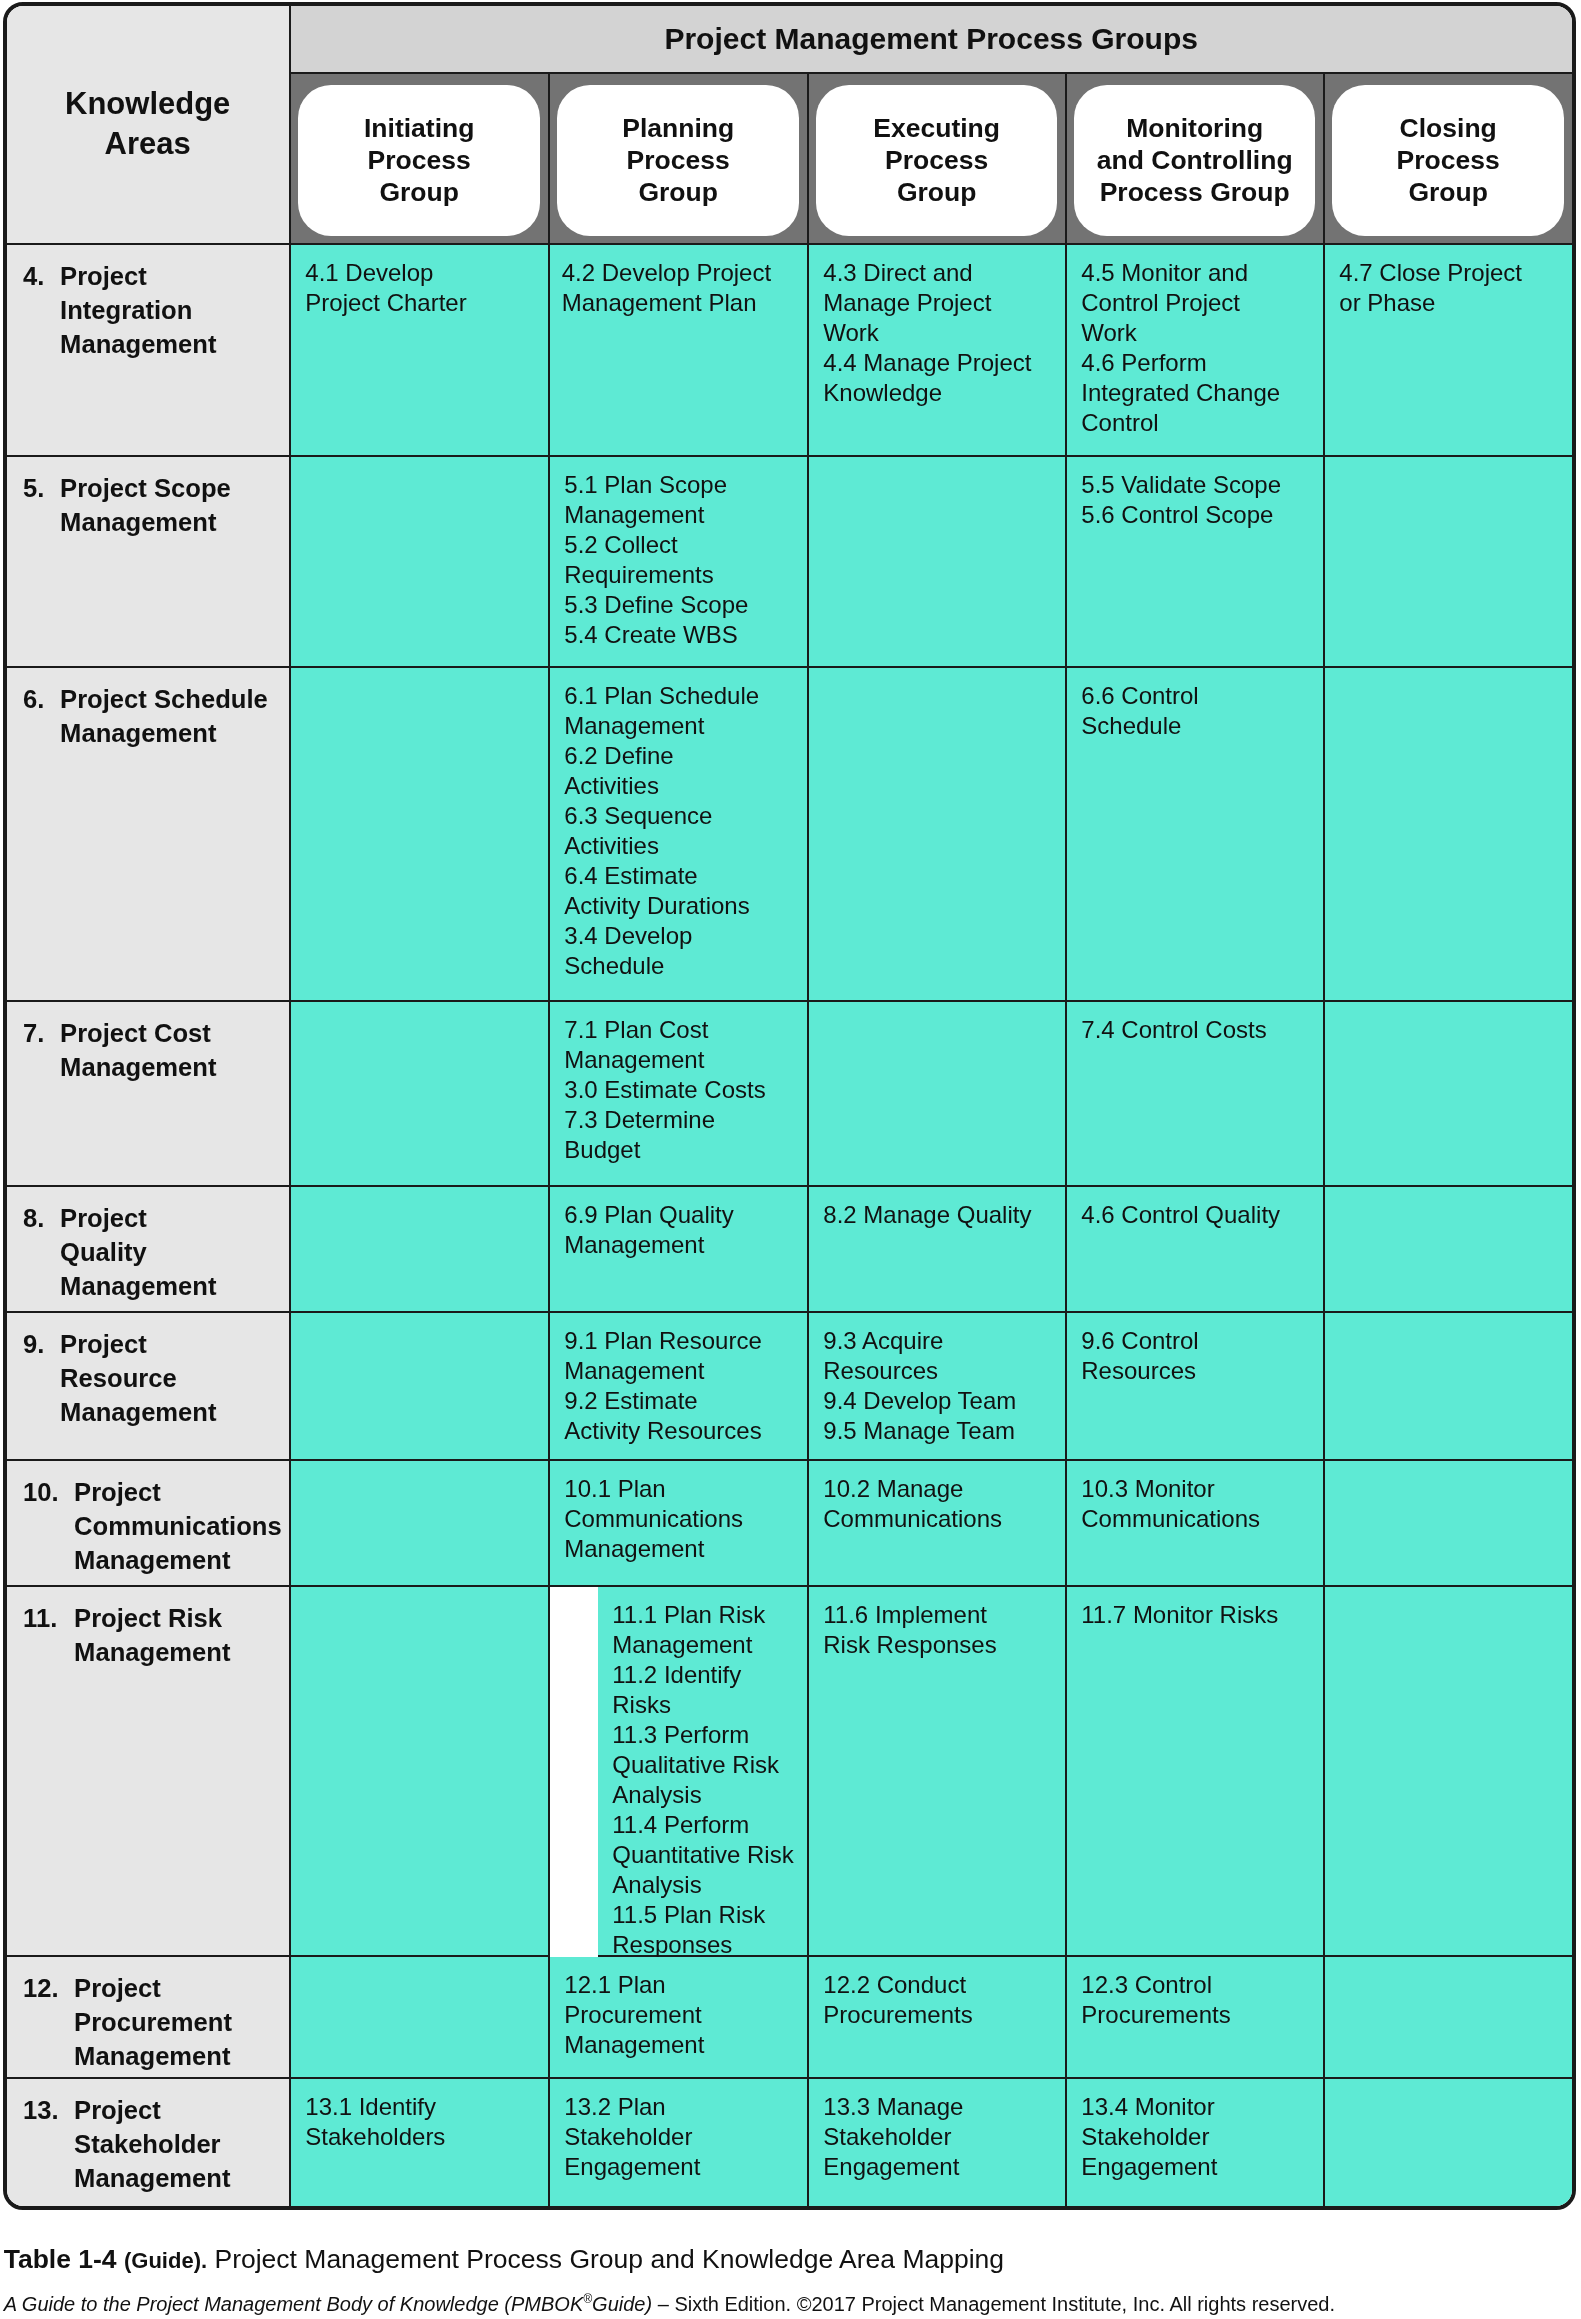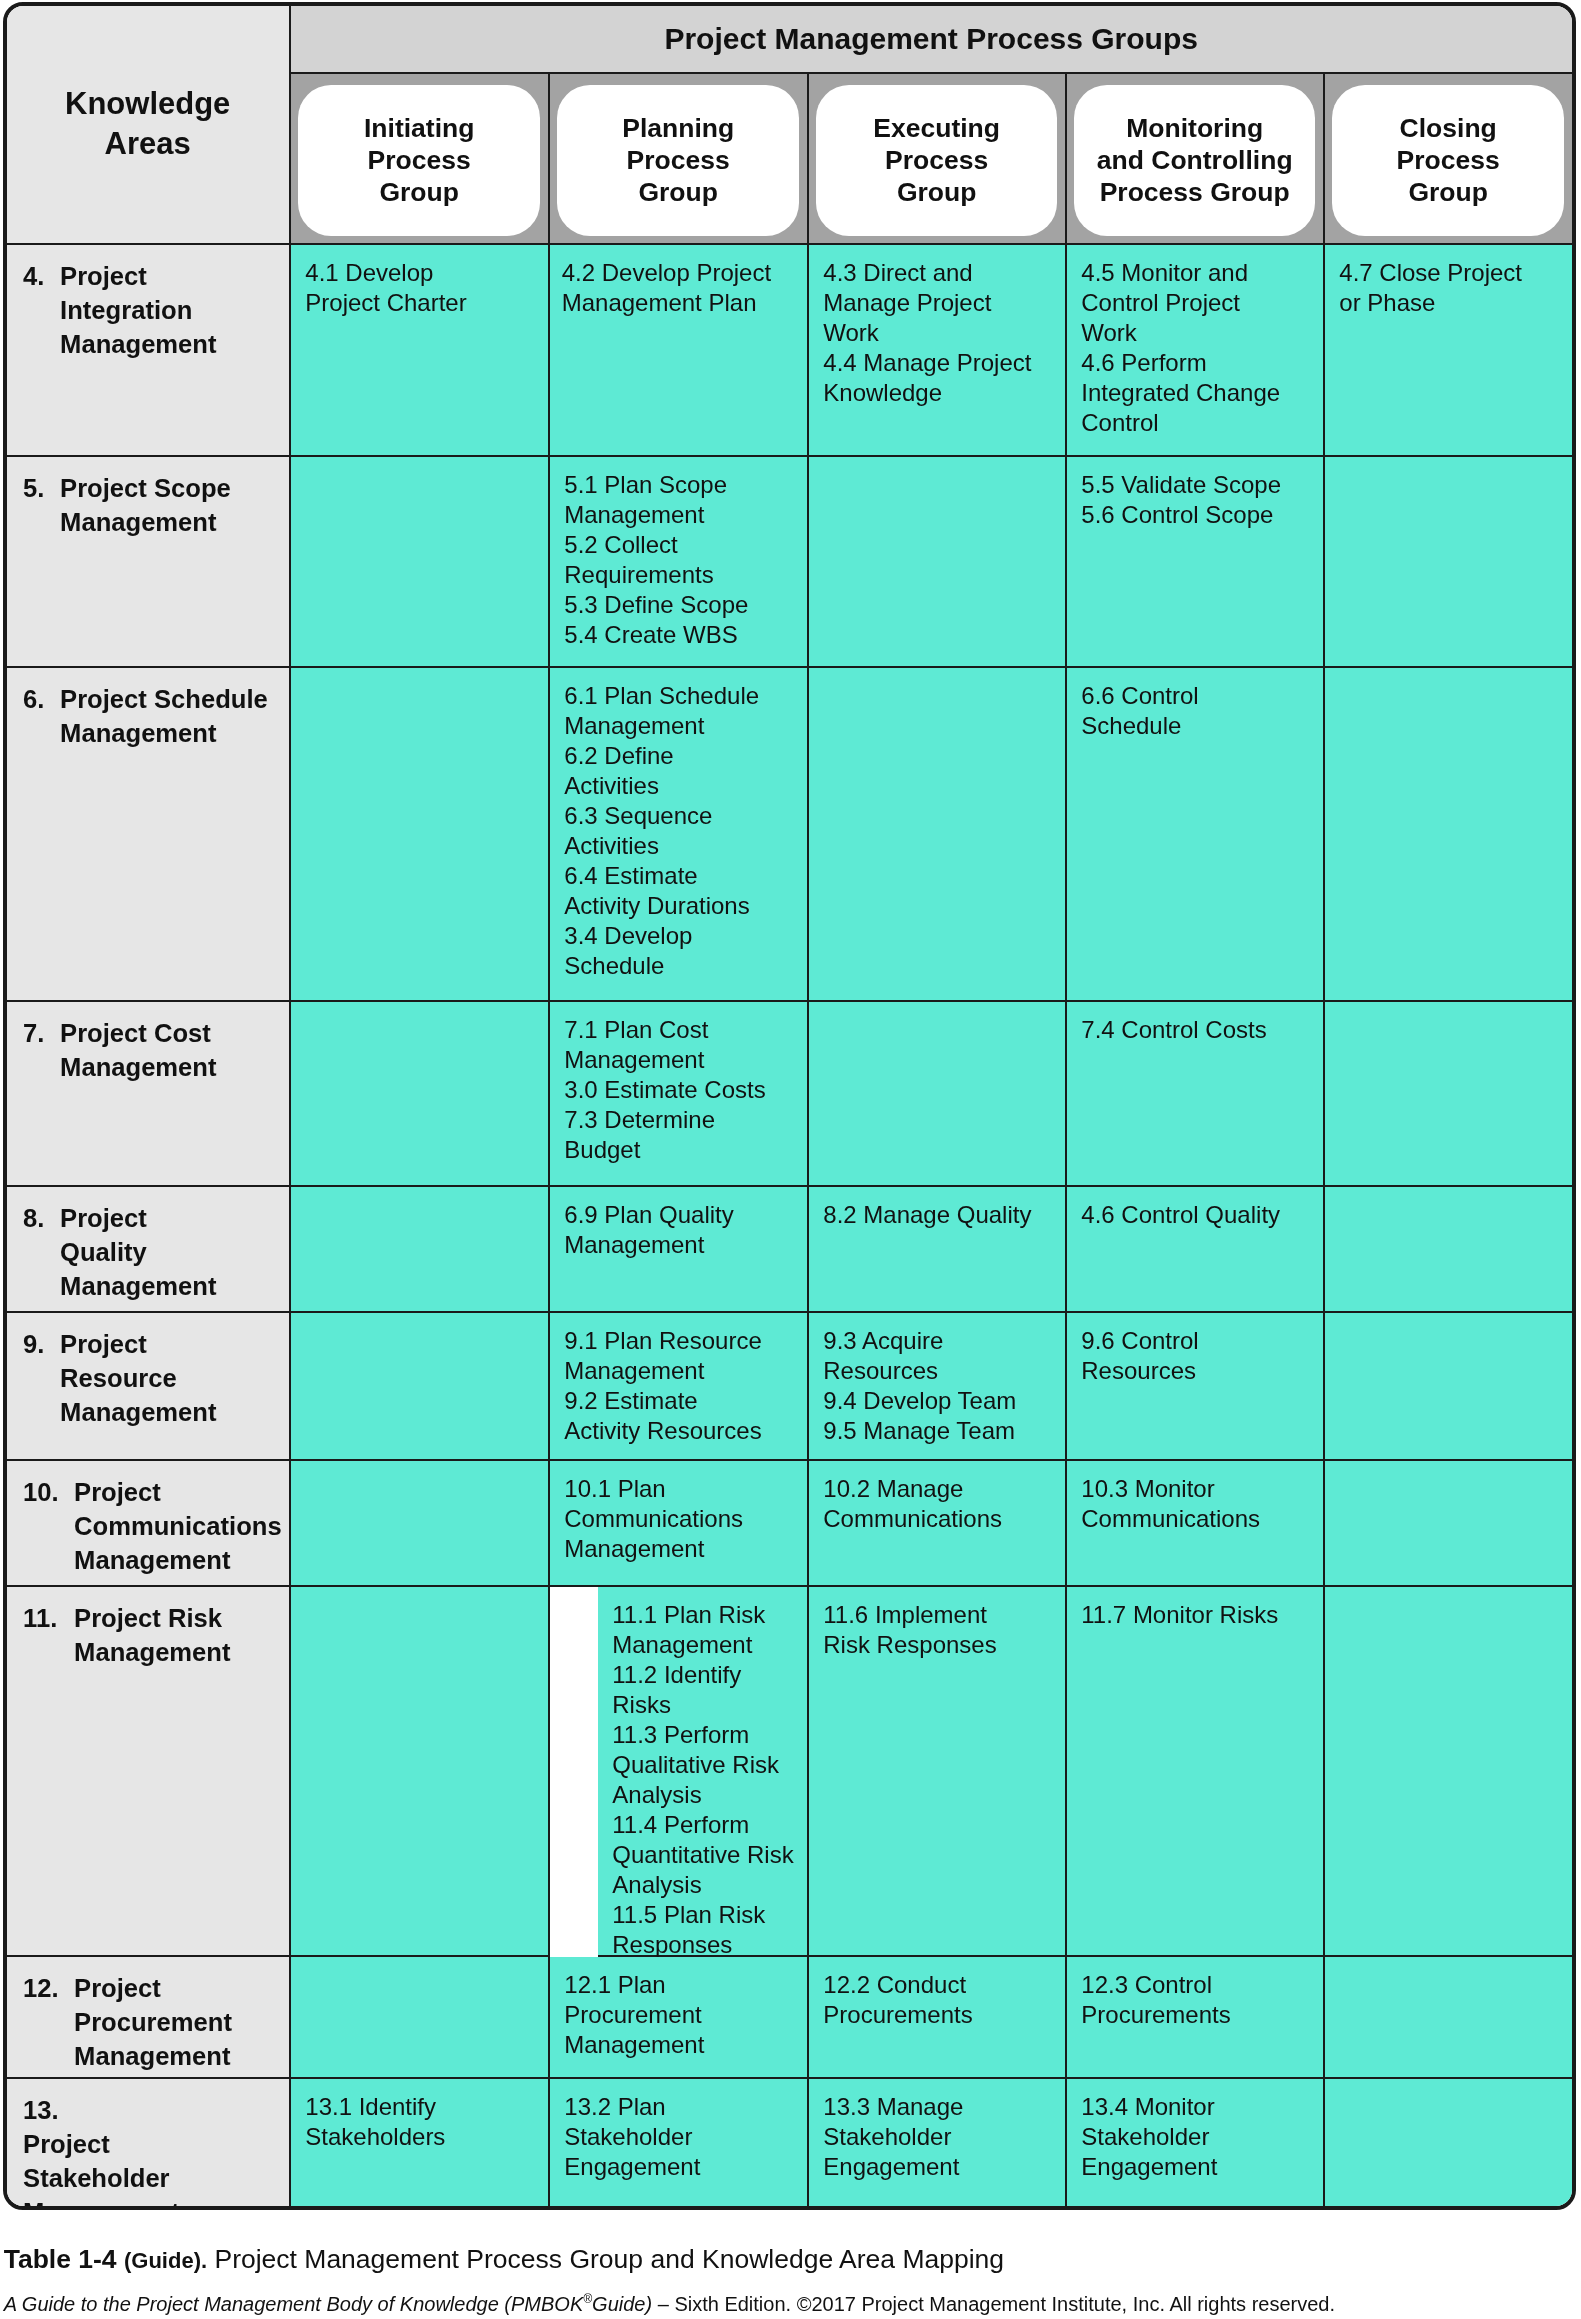--- a/index.html
+++ b/index.html
@@ -8,28 +8,28 @@
     .table-frame { position: absolute; left: 2.7px; top: 1.8px; width: 1573px; height: 2208px;
                    border: 4.6px solid #1a1a1a; border-radius: 20px; overflow: hidden; box-sizing: border-box;
                    background: #fff; }
     .grid { position: absolute; left: 0; top: 0; width: 100%; height: 100%;
             display: grid;
             grid-template-columns: 284px 259px 259px 258px 258px 1fr;
             grid-template-rows: 68px 171px 212px 211px 334px 185px 126px 148px 126px 370px 122px 1fr; }
     .cell { border-right: 2.7px solid #1a1a1a; border-bottom: 2.7px solid #1a1a1a; box-sizing: border-box;
             position: relative; }
     .cell.last-col { border-right: none; }
-    .cell.last-row { border-bottom: none; flex-direction: column; }
+    .cell.last-row { border-bottom: none; }
     .title-band { grid-column: 2 / 7; grid-row: 1; background: #d3d3d3;
                   display: flex; align-items: center; justify-content: center;
                   font-weight: bold; font-size: 30px; border-right: none; }
     .ka-header { grid-column: 1; grid-row: 1 / 3; background: #e6e6e6;
                  display: flex; align-items: center; justify-content: center; text-align: center;
                  font-weight: bold; font-size: 31px; line-height: 40px; }
-    .group-head { background: #a3a3a3; padding: 11px 7.3px 7.3px 7.3px; box-sizing: border-box; }
+    .group-head { background: #737373; padding: 11px 7.3px 7.3px 7.3px; box-sizing: border-box; }
     .group-pill { background: #fff; border-radius: 33px; height: 100%; width: 100%;
                   display: flex; align-items: center; justify-content: center; text-align: center;
                   font-weight: bold; font-size: 26.5px; line-height: 32px; white-space: pre-line; }
     .ka-cell { background: #e6e6e6; padding: 14.6px 7.3px 0 16.4px; box-sizing: border-box;
                font-weight: bold; font-size: 25.6px; line-height: 34px; display: flex; }
     .ka-num { flex: 0 0 auto; min-width: 37px; }
     .ka-num.two { min-width: 51px; }
     .ka-name { white-space: pre-line; }
     .proc-cell { background: #5eead4; padding: 12.8px 9.1px 0 14.6px; box-sizing: border-box;
                  font-size: 24px; line-height: 30px; }

